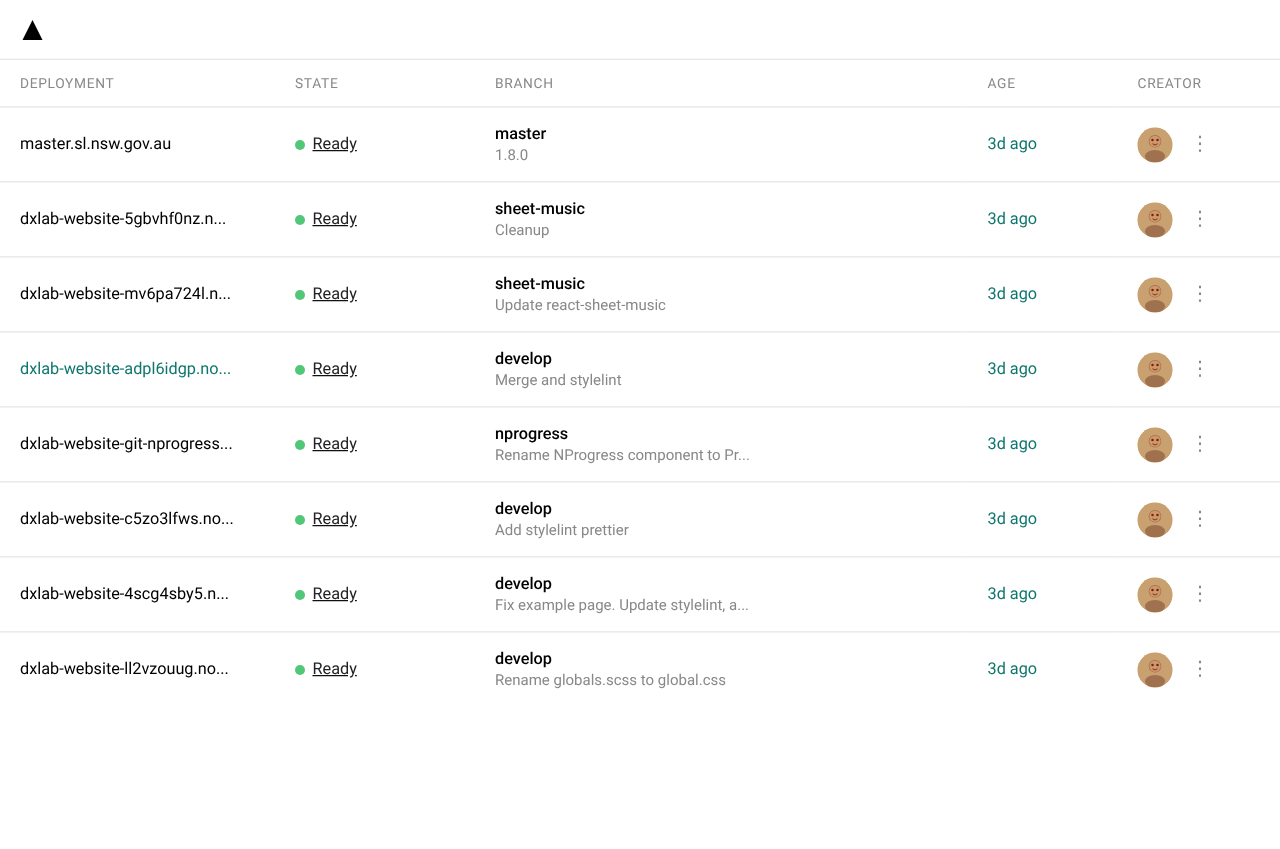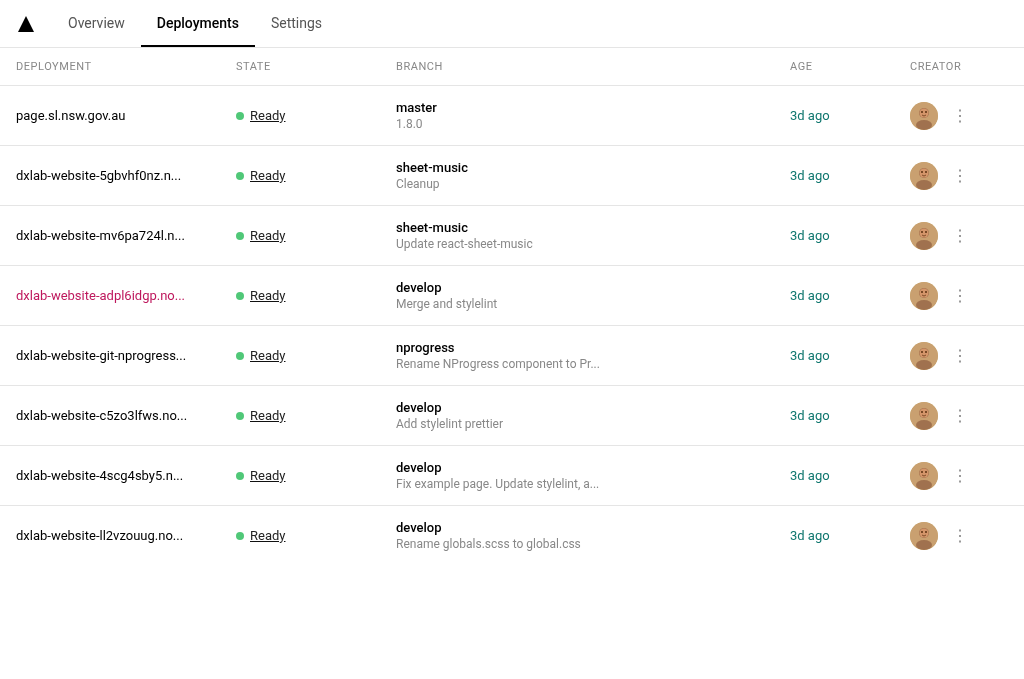--- a/index.html
+++ b/index.html
@@ -204,42 +204,37 @@
   </style>
 </head>
 <body>
 
 <nav class="navbar">
   <span class="nav-logo">
     <svg viewBox="0 0 20 20" fill="none" xmlns="http://www.w3.org/2000/svg">
       <polygon points="10,2 18,18 2,18" fill="#000"></polygon>
     </svg>
   </span>
-  <div class="nav-tabs">
-    <a class="nav-tab">Overview</a>
-    <a class="nav-tab active">Deployments</a>
-    <a class="nav-tab">Settings</a>
-  </div>
 </nav>
 
 <div class="table-wrapper">
   <table>
     <thead>
       <tr>
         <th class="th-deployment">DEPLOYMENT</th>
         <th class="th-state">STATE</th>
         <th class="th-branch">BRANCH</th>
         <th class="th-age">AGE</th>
         <th class="th-creator">CREATOR</th>
       </tr>
     </thead>
     <tbody id="table-body">
     <tr>
       <td class="col-deployment">
-        <span class="deployment-name" style="cursor:pointer; color:#000;">page.sl.nsw.gov.au</span>
+        <span class="deployment-name" style="cursor:pointer; color:#000;">master.sl.nsw.gov.au</span>
       </td>
       <td class="col-state">
         <div class="state-badge">
           <div class="state-dot"></div>
           <span class="state-label">Ready</span>
         </div>
       </td>
       <td class="col-branch">
         <div class="branch-main">master</div>
         <div class="branch-sub">1.8.0</div>
@@ -327,21 +322,21 @@
       <circle cx="16" cy="10" r="1" fill="#5a3010"></circle>
       <path d="M12 13 Q14 15 16 13" stroke="#5a3010" stroke-width="0.7" fill="none"></path>
     </svg>
               </div>
           <button class="more-btn" title="More options">⋮</button>
         </div>
       </td>
     </tr>
         <tr>
       <td class="col-deployment">
-        <span class="deployment-name" style="cursor:pointer; color:#be185d;">dxlab-website-adpl6idgp.no...</span>
+        <span class="deployment-name" style="cursor:pointer; color:#0f766e;">dxlab-website-adpl6idgp.no...</span>
       </td>
       <td class="col-state">
         <div class="state-badge">
           <div class="state-dot"></div>
           <span class="state-label">Ready</span>
         </div>
       </td>
       <td class="col-branch">
         <div class="branch-main">develop</div>
         <div class="branch-sub">Merge and stylelint</div>

